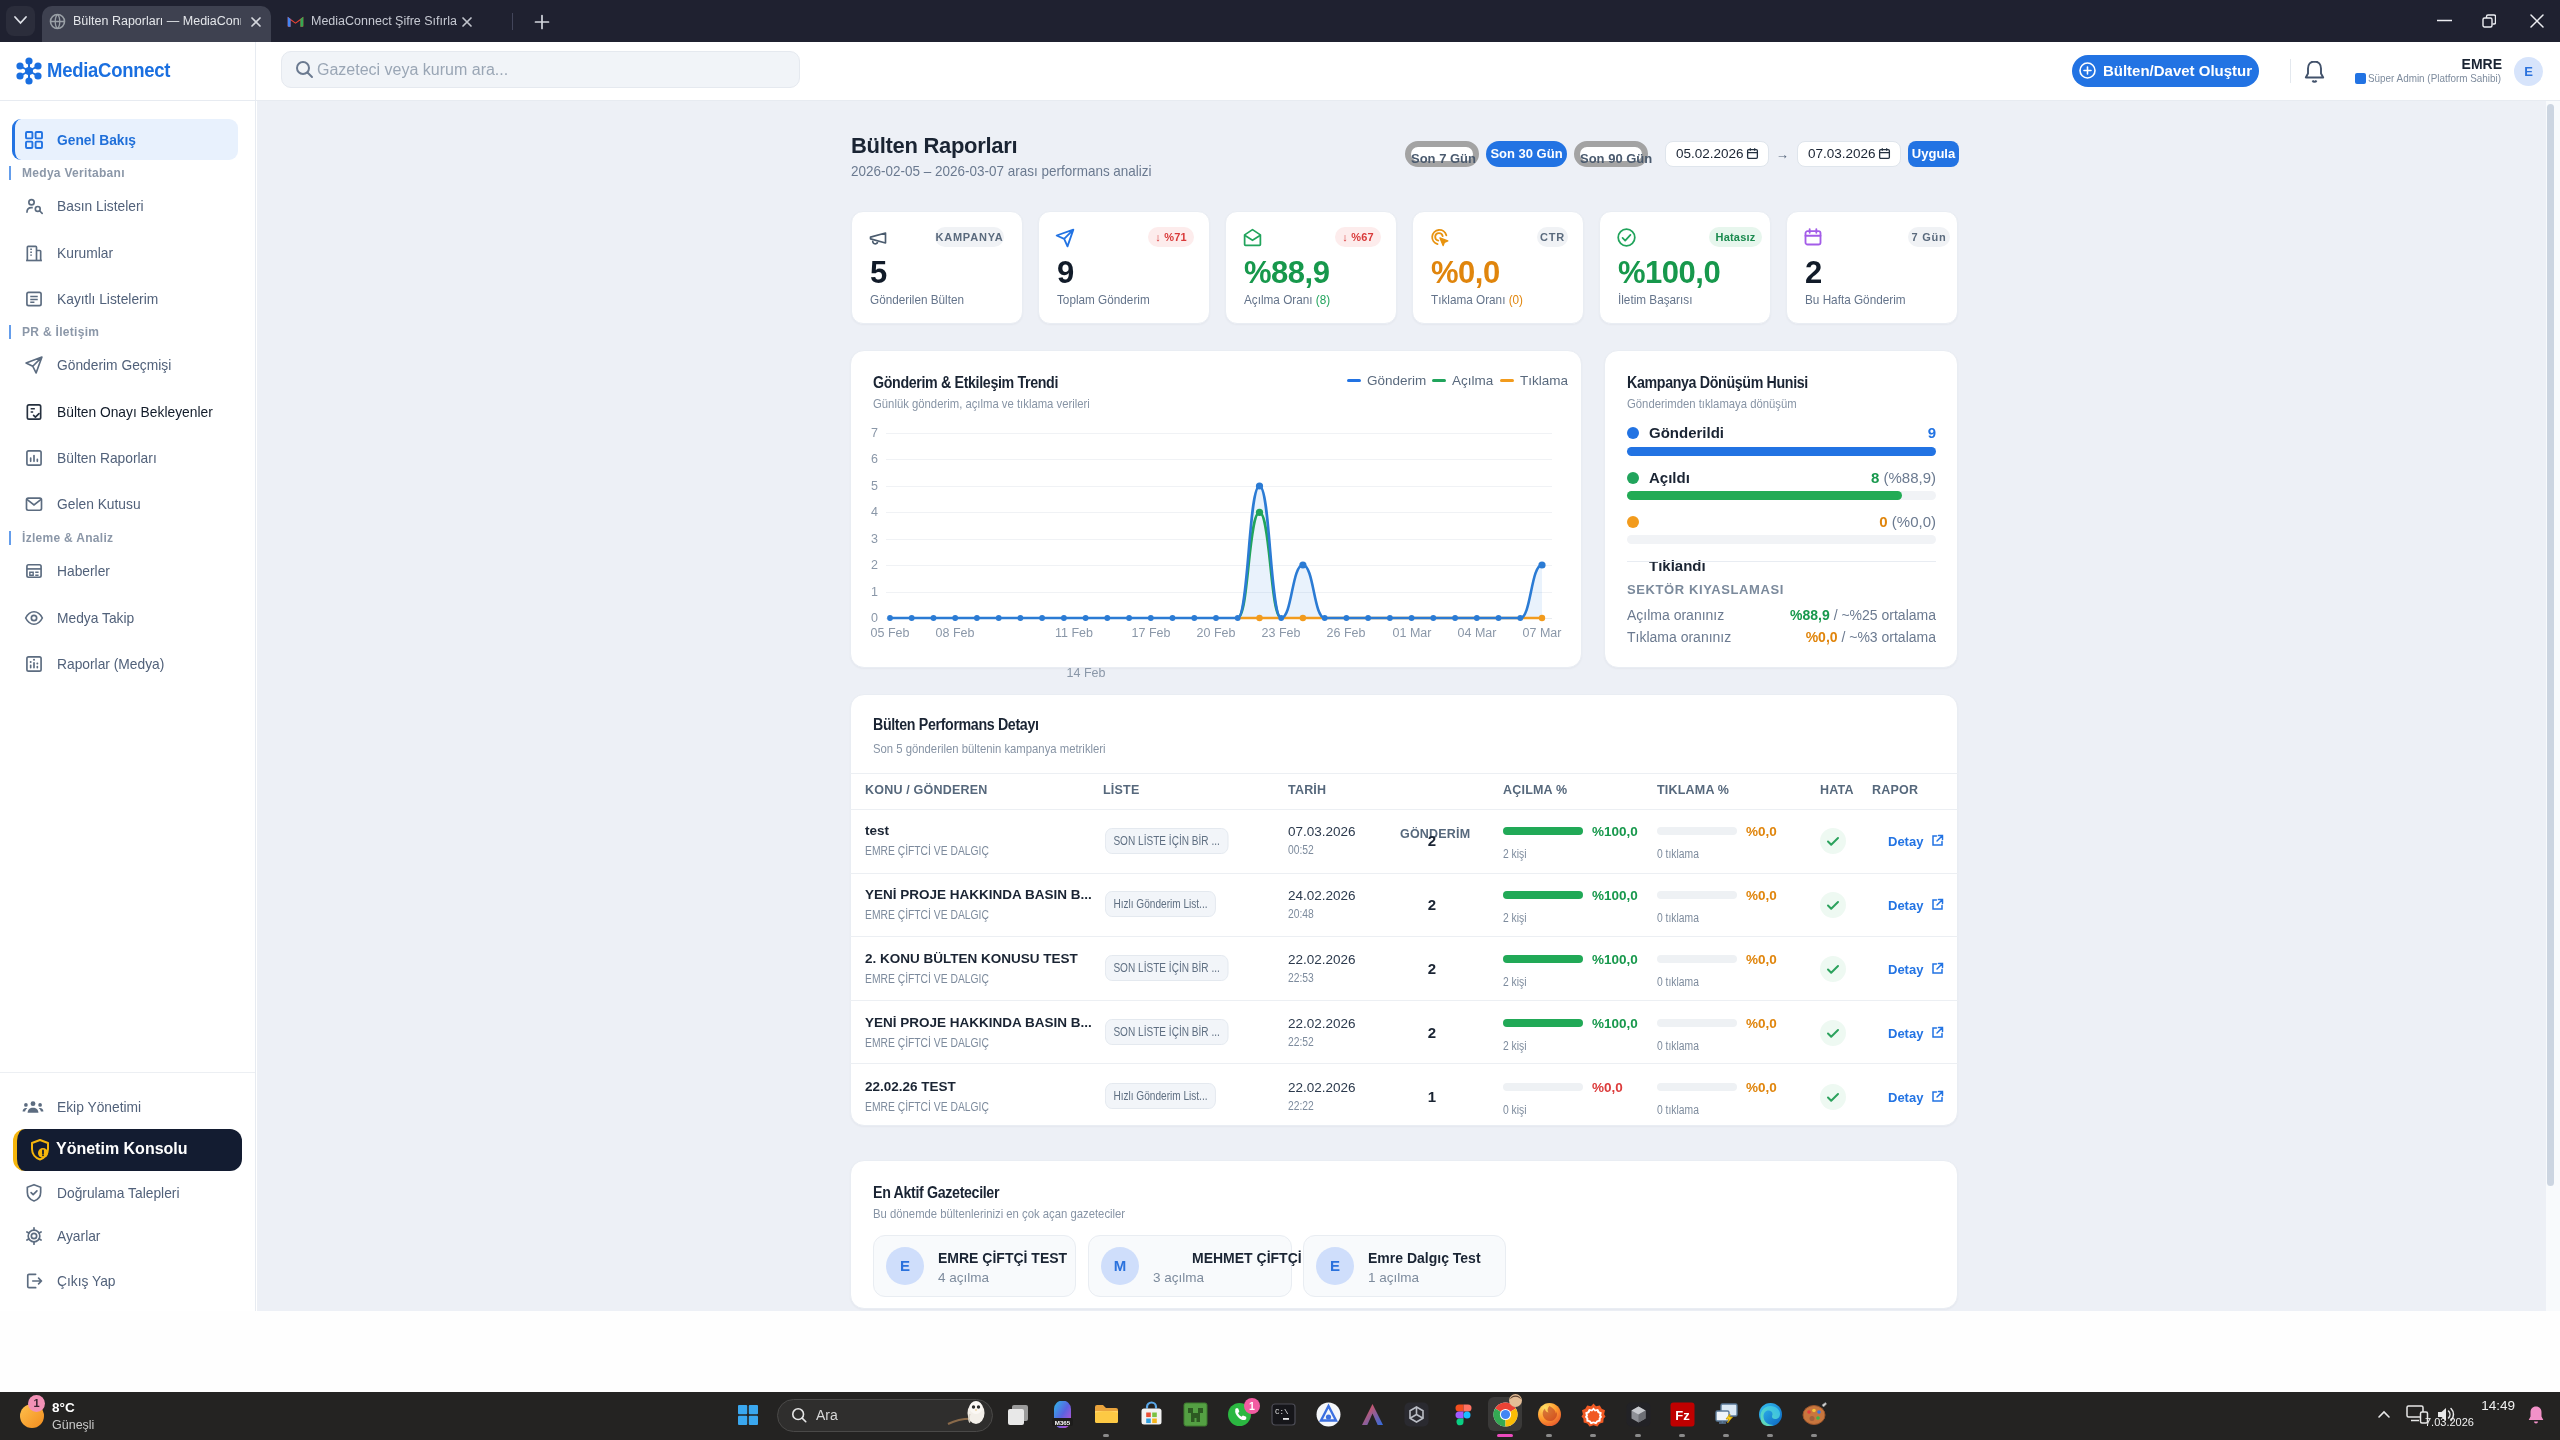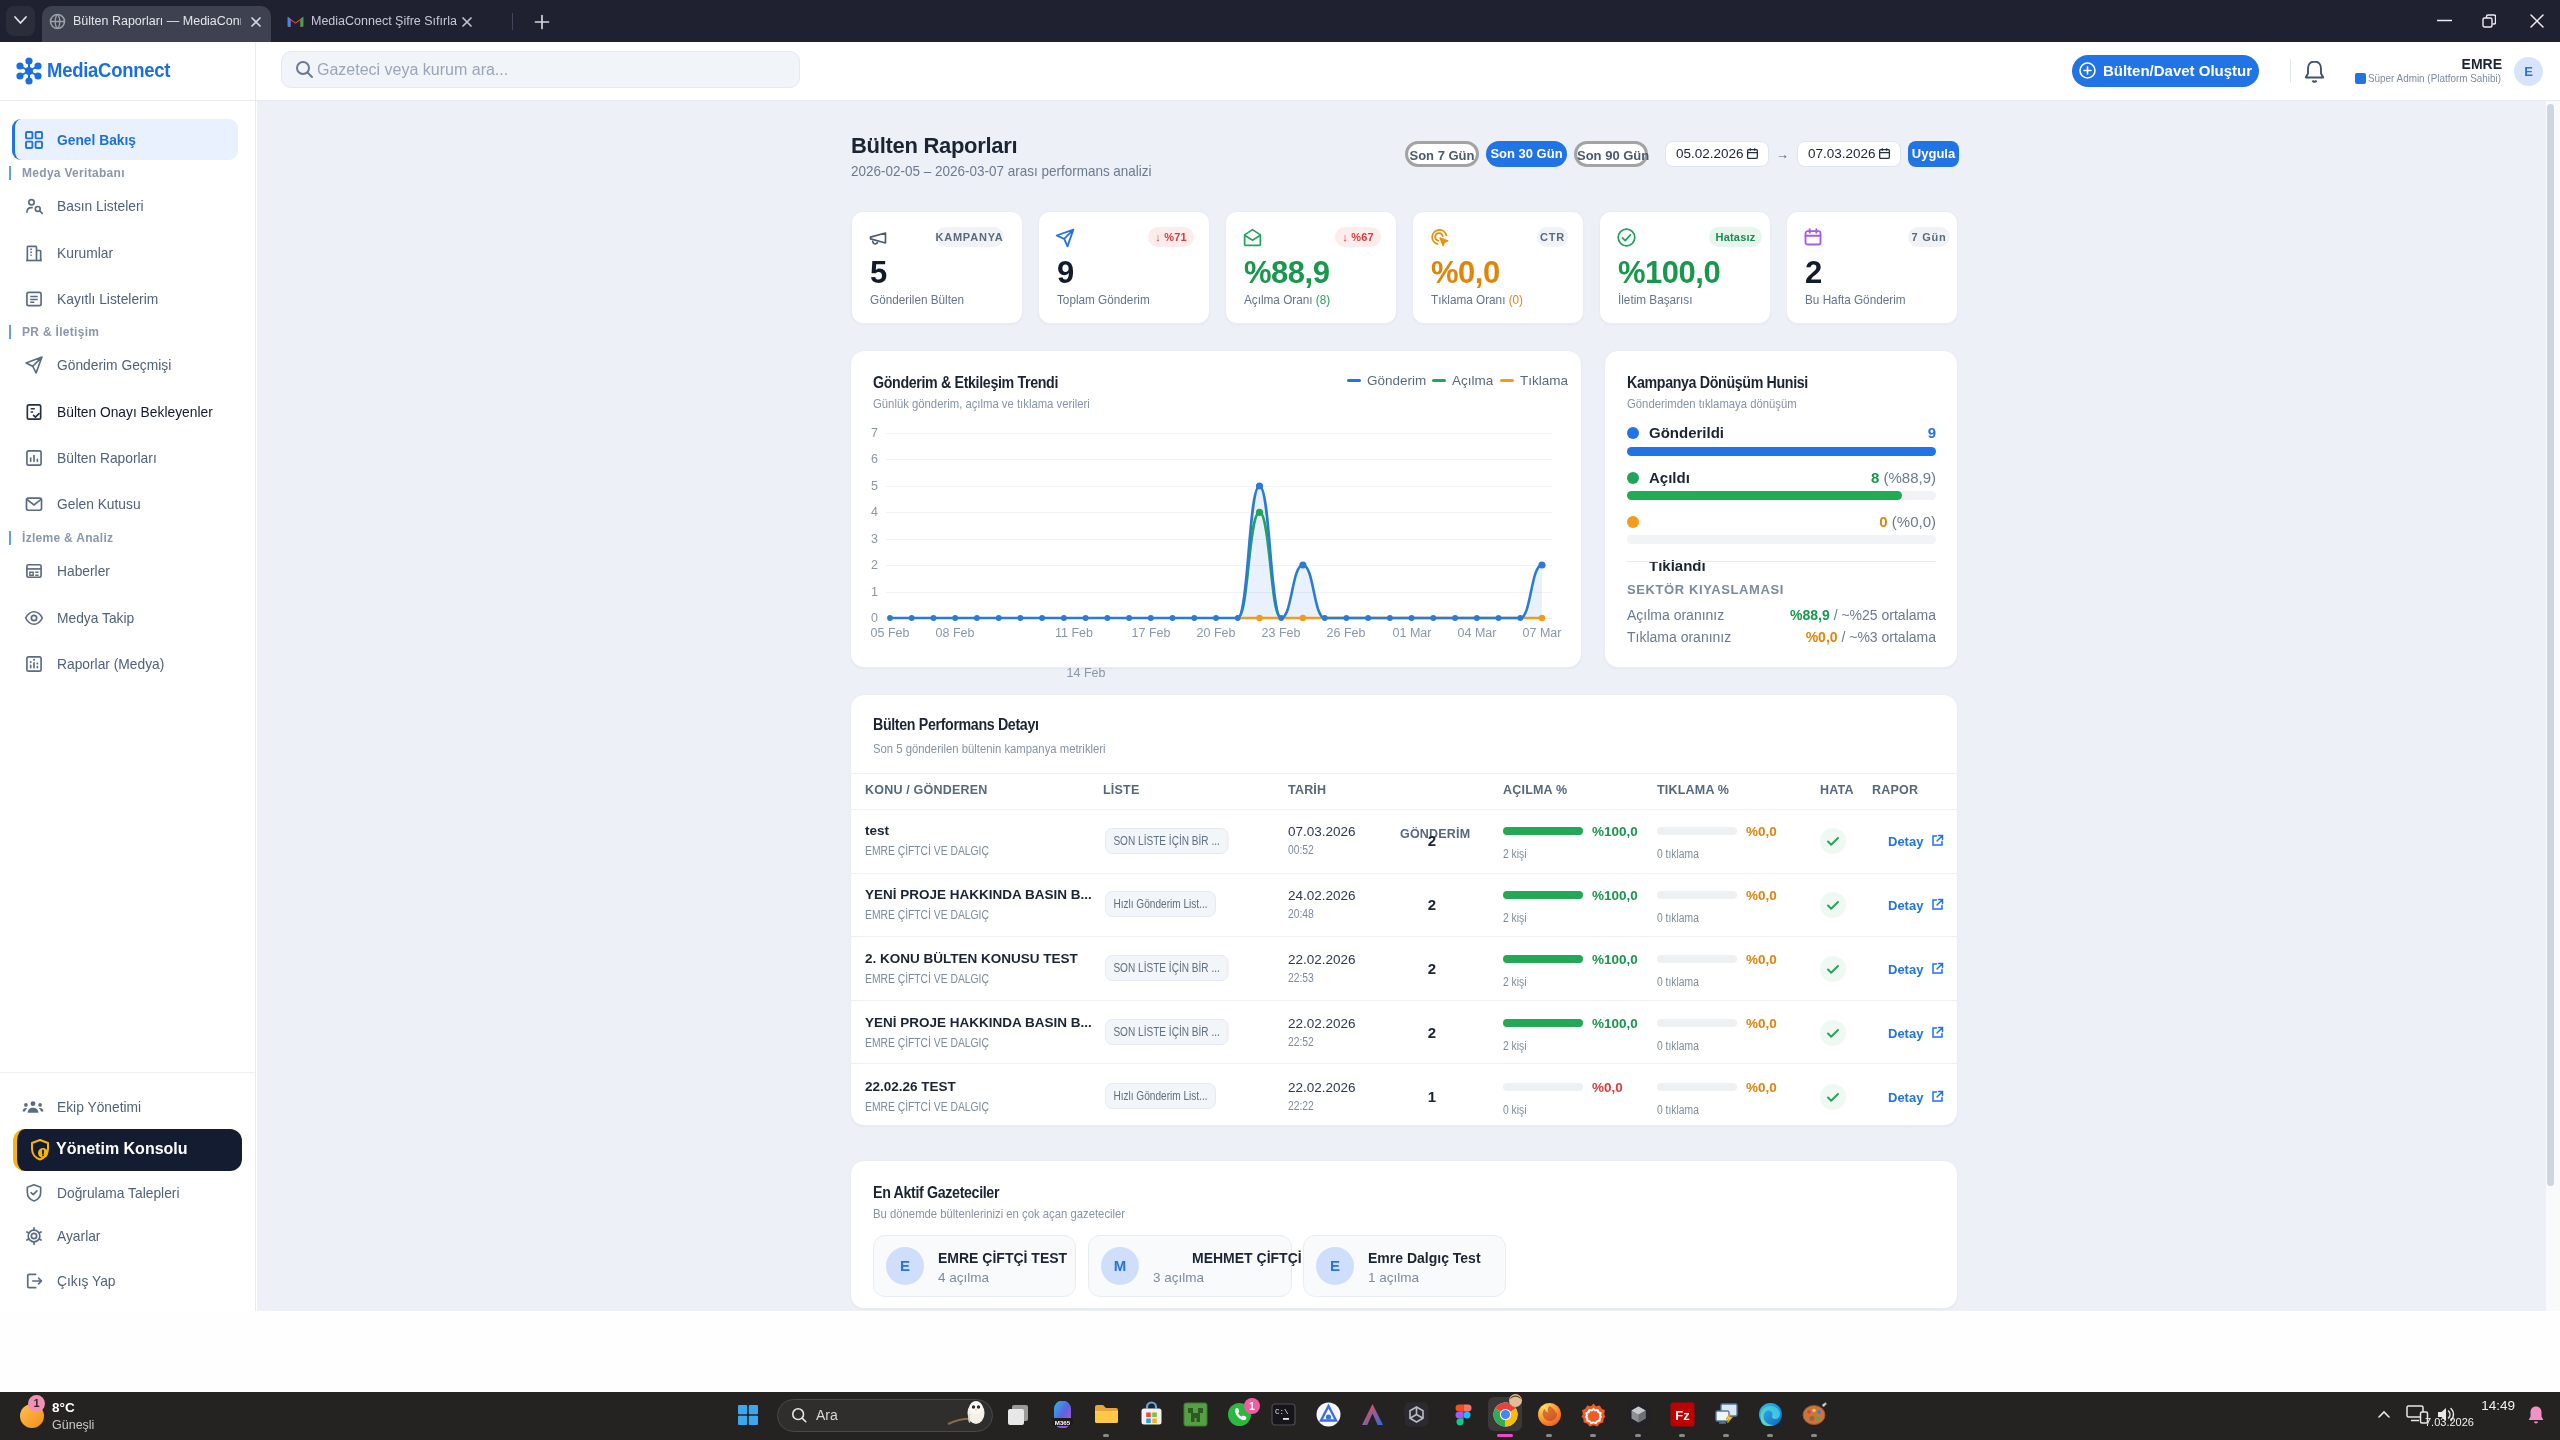--- a/index.html
+++ b/index.html
@@ -26,21 +26,21 @@
 #active-nav { left:12px; top:119px; width:226px; height:41px; background:#e8f1fd; border-radius:9px; border-left:3px solid #2273e3; }
 #konsol { left:13px; top:1129px; width:229px; height:42px; background:#131c31; border-radius:12px; border-left:4px solid #f5b50c; }
 
 #main { left:257px; top:101px; width:2303px; height:1210px; background:#edf0f6; }
 .card { position:absolute; background:#fff; border:1px solid #e9edf3; border-radius:14px; box-shadow:0 1px 2px rgba(16,24,40,0.04); }
 .h1 { font-size:22px; font-weight:bold; color:#1a2433; letter-spacing:-0.3px; }
 .sub { font-size:14.5px; color:#6b7a90; transform:scaleX(0.93); transform-origin:0 0; }
 .cardtitle { font-size:16px; font-weight:bold; color:#1a2433; letter-spacing:-0.4px; transform:scaleX(0.89); transform-origin:0 0; }
 .cardsub { font-size:13px; color:#8794a5; transform:scaleX(0.87); transform-origin:0 0; }
 .pill { position:absolute; border-radius:14px; font-size:13px; font-weight:bold; text-align:center; white-space:nowrap; }
-.pill-ghost { background:#fff; border:3px solid #a3a3a3; color:#4a5a6e; }
+.pill-ghost { background:#fff; border:6px solid #a3a3a3; color:#4a5a6e; }
 .pill-blue { background:#2273e3; color:#fff; }
 .datebox { position:absolute; background:#fff; border:1px solid #dfe5ec; border-radius:8px; font-size:13.5px; color:#1a2433; }
 .statval { position:absolute; font-size:31px; font-weight:bold; letter-spacing:-0.5px; }
 .statlabel { position:absolute; font-size:13.5px; color:#64748b; white-space:nowrap; transform:scaleX(0.87); transform-origin:0 0; }
 .badge { position:absolute; height:20px; border-radius:10px; font-size:11px; font-weight:bold; letter-spacing:0.8px; line-height:20px; text-align:center; }
 .bgray { background:#f0f2f5; color:#5a6a7d; }
 .bred { background:#fdecec; color:#d93a3a; letter-spacing:0.2px; }
 .bgreen { background:#e7f6ed; color:#1a8a4e; letter-spacing:0.2px; }
 .th { position:absolute; font-size:12.5px; font-weight:bold; color:#56687c; letter-spacing:0.2px; white-space:nowrap; }
 .rowtitle { position:absolute; font-size:13.5px; font-weight:bold; color:#1a2433; white-space:nowrap; }

